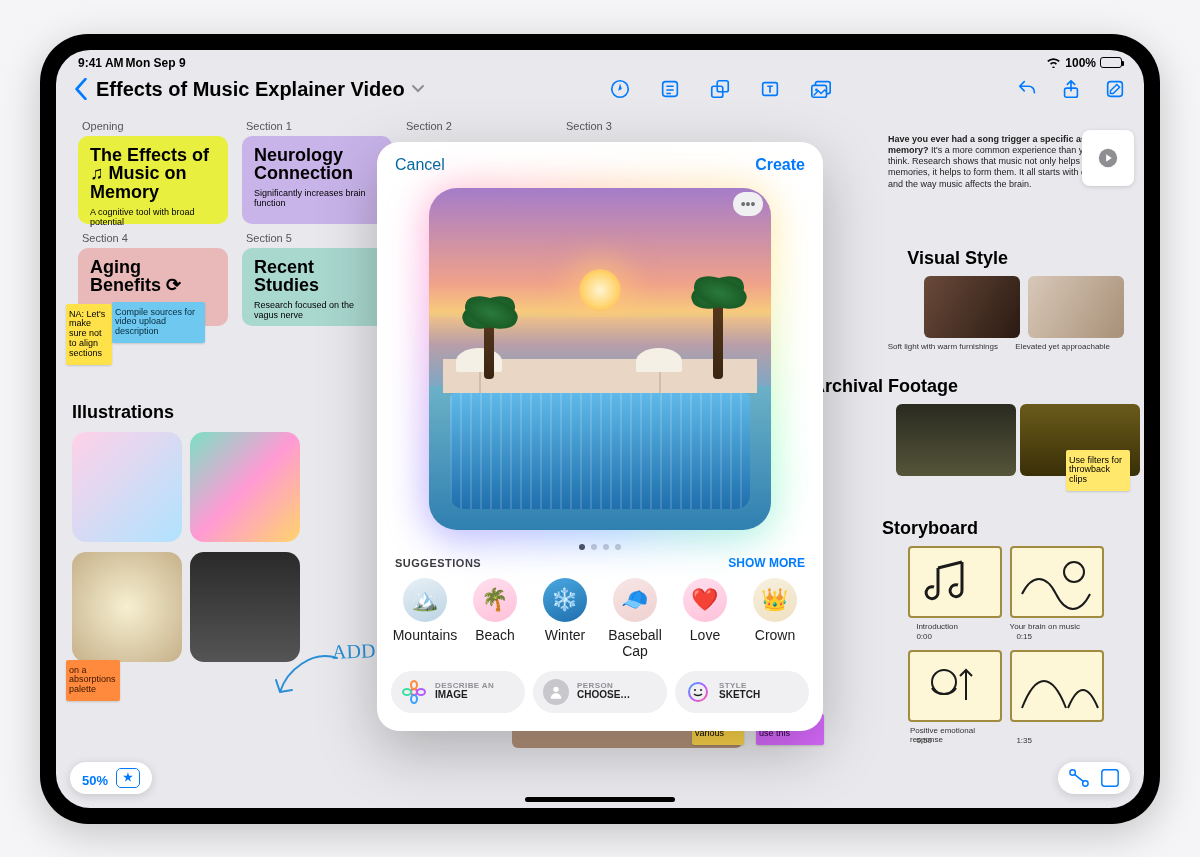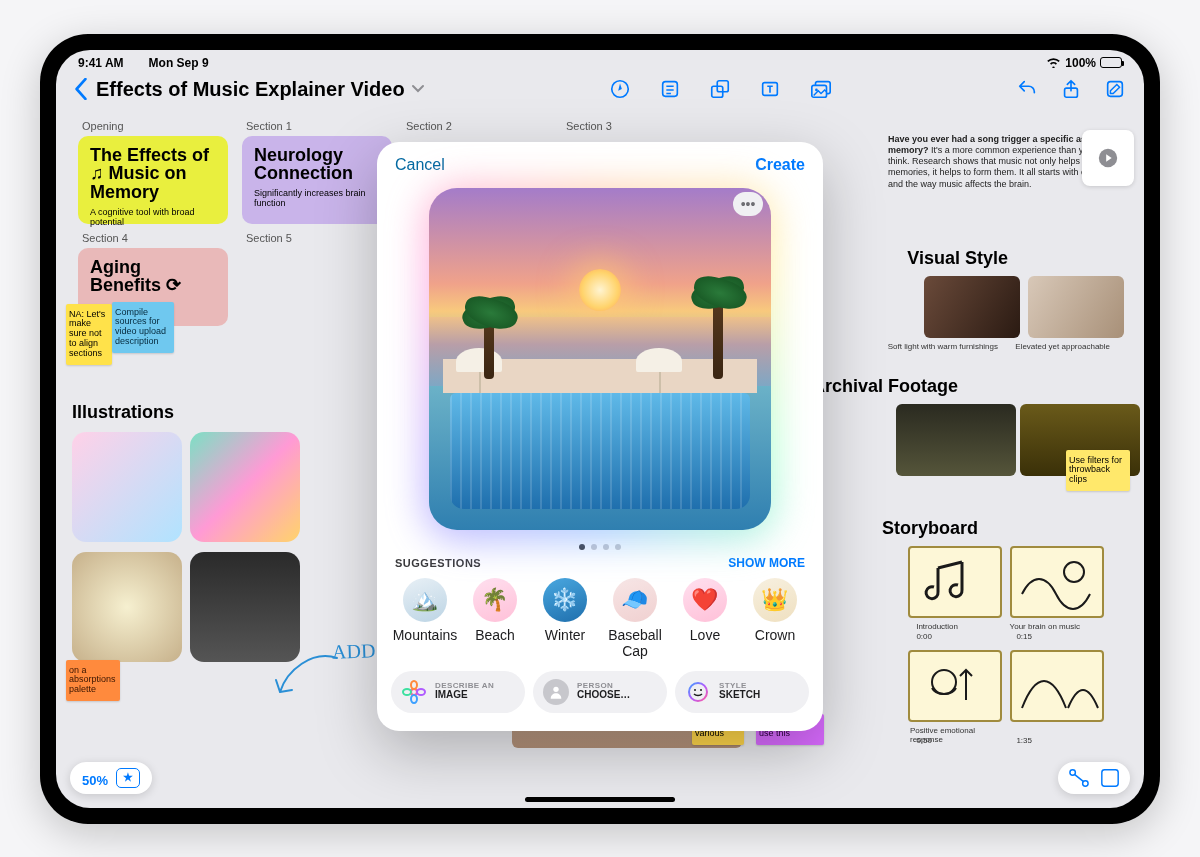--- a/index.html
+++ b/index.html
@@ -1,20 +1,20 @@
 <!DOCTYPE html>
 <html><head>
 <meta charset="utf-8">
 <style>
   * { box-sizing: border-box; margin: 0; padding: 0; font-family: -apple-system, BlinkMacSystemFont, "Helvetica Neue", sans-serif; }
   body { background: #f5f5f7; display:flex; align-items:center; justify-content:center; width:1200px; height:857px; }
   .device-frame { width:1120px; height:790px; background:#000; border-radius:48px; padding:16px; box-shadow:0 10px 40px rgba(0,0,0,.2); position:relative; }
   .screen { width:100%; height:100%; background:#e9e9ed; border-radius:34px; overflow:hidden; position:relative; }
   .status-bar { display:flex; justify-content:space-between; align-items:center; padding:6px 22px 2px; font-size:12px; font-weight:600; color:#000; }
-  .status-left { display:flex; gap:25px; }
+  .status-left { display:flex; gap:2px; }
   .status-right { display:flex; align-items:center; gap:4px; }
   .battery-icon { width:22px; height:11px; border:1px solid #000; border-radius:3px; position:relative; }
   .battery-icon::after { content:''; position:absolute; right:-3px; top:3px; width:2px; height:5px; background:#000; border-radius:0 1px 1px 0; }
   .battery-fill { background:#000; height:100%; width:100%; border-radius:2px; }
 
   .app-header { display:flex; align-items:center; padding:6px 18px 8px; }
   .back-chev { color:#007aff; font-size:24px; margin-right:8px; }
   .doc-title { font-size:20px; font-weight:700; color:#000; margin-right:6px; }
   .chev-down { color:#8e8e93; font-size:13px; }
   .toolbar-center { display:flex; gap:28px; margin-left:auto; margin-right:auto; }
@@ -194,23 +194,27 @@
         <h3>Neurology Connection</h3>
         <div class="sub">Significantly increases brain function</div>
       </div>
       <div class="card" style="left:6px;top:16px;width:150px;height:88px;background:#e9ef3e">
         <h3>The Effects of ♫ Music on Memory</h3>
         <div class="sub">A cognitive tool with broad potential</div>
       </div>
       <div class="card" style="left:6px;top:128px;width:150px;height:78px;background:#e9b9b9">
         <h3>Aging Benefits ⟳</h3>
       </div>
+      <div class="card" style="left:170px;top:128px;width:150px;height:78px;background:#a9d8cf">
+        <h3>Recent Studies</h3>
+        <div class="sub">Research focused on the vagus nerve</div>
+      </div>
 
       <div class="sticky" style="left:-6px;top:184px;width:46px;background:#ffe24a">NA: Let's make sure not to align sections</div>
-      <div class="sticky" style="left:40px;top:182px;width:62px;background:#6fc8ef;color:#052a3d">Compile sources for video upload description</div>
+      <div class="sticky" style="left:40px;top:182px;width:93px;background:#6fc8ef;color:#052a3d">Compile sources for video upload description</div>
 
       <div style="position:absolute;right:0;top:14px;width:240px;font-size:9px;color:#222;line-height:1.25">
         <b>Have you ever had a song trigger a specific associated memory?</b>
         <span>It's a more common experience than you might think. Research shows that music not only helps to recall memories, it helps to form them. It all starts with emotion and the way music affects the brain.</span>
       </div>
       <div style="position:absolute;right:-6px;top:10px;width:52px;height:56px;background:#fff;border-radius:8px;box-shadow:0 1px 4px rgba(0,0,0,.15);display:flex;align-items:center;justify-content:center">
         <span>
             <svg width="22" height="22" viewBox="0 0 24 24">
               <circle cx="12" cy="12" r="10" fill="#8e8e93"></circle>
               <path d="M10 8l6 4-6 4z" fill="#fff"></path>

